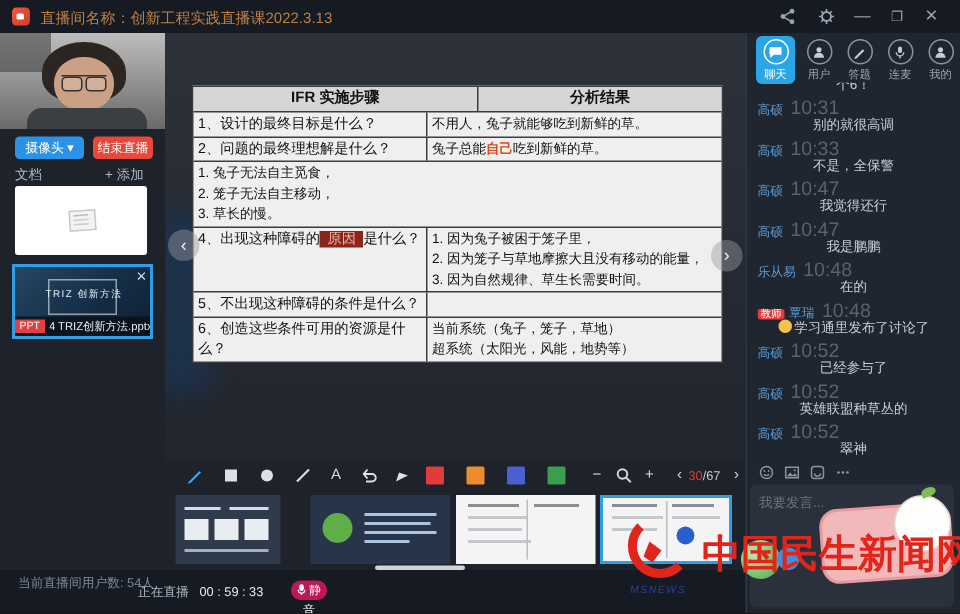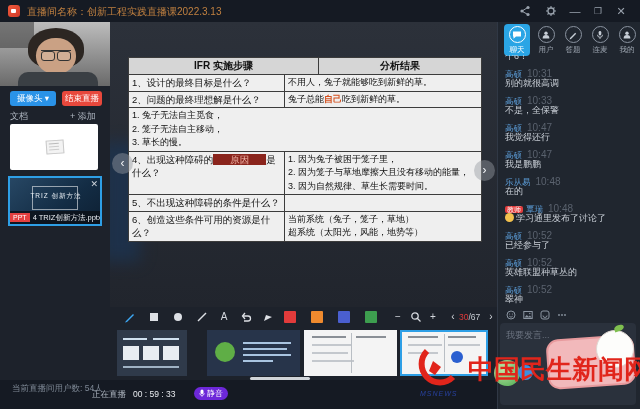--- a/index.html
+++ b/index.html
@@ -47,21 +47,21 @@
   .slide-glow{left:-10px;top:120px;width:40px;height:120px;background:#1c3350;filter:blur(8px);opacity:.8;}
 
   .tbl{left:18px;top:35px;width:354px;border:1px solid #3c3c3c;background:#efefef;}
   .thead{display:flex;background:#d6d6d6;font-weight:bold;}
   .thead .hq{width:190px;border-right:1px solid #3c3c3c;text-align:center;font-size:10px;line-height:16px;color:#111;}
   .thead .ha{flex:1;text-align:center;font-size:10px;line-height:16px;color:#111;}
   .trow{display:flex;border-top:1px solid #3c3c3c;}
   .cq{width:156px;padding:1px 3px;border-right:1px solid #3c3c3c;font-size:9.5px;line-height:13.5px;color:#111;}
   .ca{flex:1;padding:1px 3px;font-size:9px;line-height:13.5px;color:#111;white-space:pre-line;}
   .hl-red{color:#d4501e;font-weight:bold;}
-  .hl-block{background:#8a241c;color:#efb3a6;padding:0 17px;}
+  .hl-block{background:#8a241c;color:#efb3a6;padding:0 5px;}
 
   .navc{width:21px;height:21px;border-radius:50%;background:rgba(150,155,162,.45);color:#f2f4f6;
     font-size:12px;line-height:20px;text-align:center;cursor:pointer;}
 
   
   .tool{top:309px;width:16px;height:16px;color:#d4d8de;font-size:10px;line-height:16px;text-align:center;cursor:pointer;}
   .shape-sq{width:8px;height:8px;background:#dde0e5;margin:4px auto;}
   .shape-ci{width:8px;height:8px;background:#dde0e5;border-radius:50%;margin:4px auto;}
   .swatch{top:311px;width:12px;height:12px;cursor:pointer;border-radius:1px;}
   .pg-cur{color:#e03a3a;} .pg-tot{color:#c8cdd4;margin-top:17px;}
@@ -69,39 +69,39 @@
   
   .thumb{top:330px;height:46px;cursor:pointer;overflow:hidden;}
   .mini-line{position:absolute;background:#cfe0ef;height:2px;}
   .scrollbar-h{left:250px;top:377px;width:60px;height:3px;background:#d0d4d8;border-radius:2px;cursor:pointer;}
 
   
   .bottombar{left:0;top:380px;width:497px;height:29px;background:#151a23;}
   .viewers{left:12px;top:383px;font-size:8.5px;color:#7e8895;text-align:center;}
   .live-label{left:92px;top:389px;font-size:8.5px;color:#aeb6c0;}
   .live-time{left:133px;top:389px;font-size:8.5px;color:#e8ebef;}
-  .mute-pill{left:194px;top:387px;width:34px;height:13px;border-radius:7px;background:#6d28d9;color:#fff;
+  .mute-pill{left:194px;top:387px;width:24px;height:13px;border-radius:7px;background:#be185d;color:#fff;
     font-size:8px;line-height:13px;text-align:center;cursor:pointer;}
 
   
   .rpanel{left:497px;top:22px;width:143px;height:387px;background:#20262f;border-left:1px solid #303845;}
   .tab{top:26px;width:26px;text-align:center;cursor:pointer;}
   .tab .ticon{width:17px;height:17px;margin:0 auto;border:1px solid #8a93a0;border-radius:50%;color:#c6cdd6;font-size:9px;line-height:16px;}
   .tab .tlabel{font-size:7.5px;color:#9aa3ae;margin-top:2px;}
   .tab.active{background:#2aa5e5;border-radius:4px;padding:2px 0 1px;top:24px;}
   .tab.active .ticon{border-color:#fff;color:#fff;}
   .tab.active .tlabel{color:#fff;}
 
   .chatlist{left:505px;top:55px;width:128px;height:250px;overflow:hidden;}
   .msg{margin-bottom:4px;}
   .meta{height:11px;line-height:11px;white-space:nowrap;}
   .mname{color:#5b9bd5;font-size:8.5px;margin-right:5px;}
-  .mtime{color:#5a626e;font-size:10px;}
+  .mtime{color:#5a626e;font-size:13px;}
   .badge{background:#e23c3c;color:#fff;font-size:7px;padding:0 2px;border-radius:2px;margin-right:3px;}
-  .mtext{color:#c9cfd7;font-size:9px;line-height:12px;}
+  .mtext{color:#c9cfd7;font-size:9px;line-height:12px;text-align:center;}
   .clip{margin-top:-5px;}
   .emoji-dot{display:inline-block;width:9px;height:9px;border-radius:50%;background:#f2c14e;margin-right:2px;vertical-align:-1px;}
 
   .input-ico{top:309px;width:12px;height:12px;color:#8b95a1;font-size:9px;line-height:12px;text-align:center;cursor:pointer;}
   .chat-input{left:500px;top:323px;width:136px;height:82px;background:#2a313c;border:none;border-radius:4px;
     resize:none;color:#c9cfd7;font-size:9px;padding:6px;}
   .chat-input::placeholder{color:#6b7380;}
 
   
   .sticker-pink{left:547px;top:337px;width:88px;height:50px;background:#f2b9bb;border:2px solid #e79a9d;border-radius:12px;transform:rotate(-4deg);}

